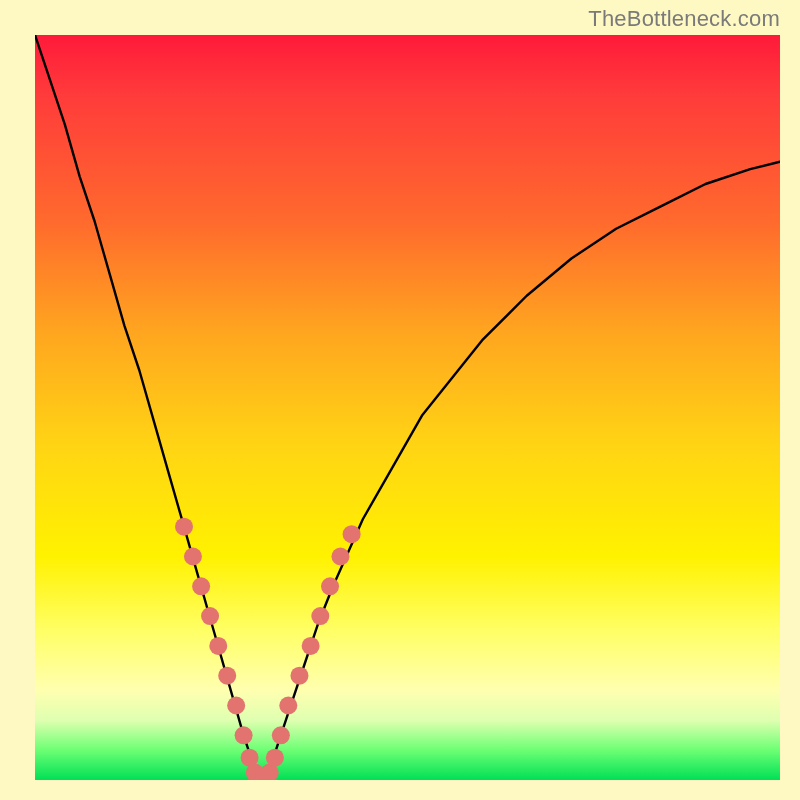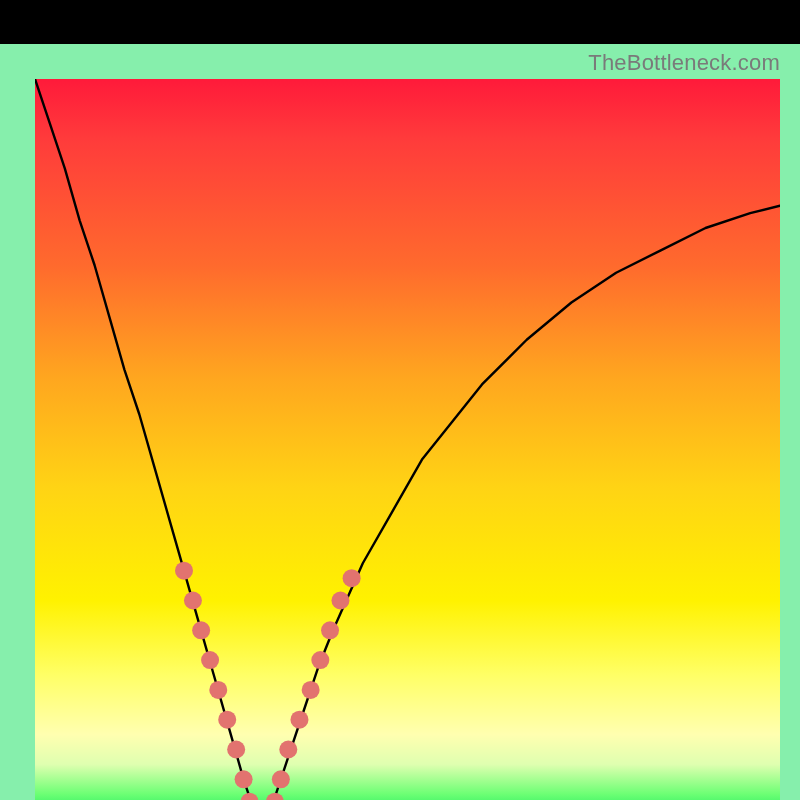--- a/index.html
+++ b/index.html
@@ -7,22 +7,21 @@
     padding: 0;
     width: 800px;
     height: 800px;
     overflow: hidden;
     background: #000;
     font-family: Arial, Helvetica, sans-serif;
   }
   .frame {
     position: absolute;
     inset: 0;
-    background: #86efac;
-    margin-top: 44px;
+    background: #fef9c3;
   }
   .plot {
     position: absolute;
     background: linear-gradient(
       to bottom,
       #ff1a3a 0%,
       #ff3b3b 8%,
       #ff6a2d 25%,
       #ffa61f 40%,
       #ffd414 55%,

